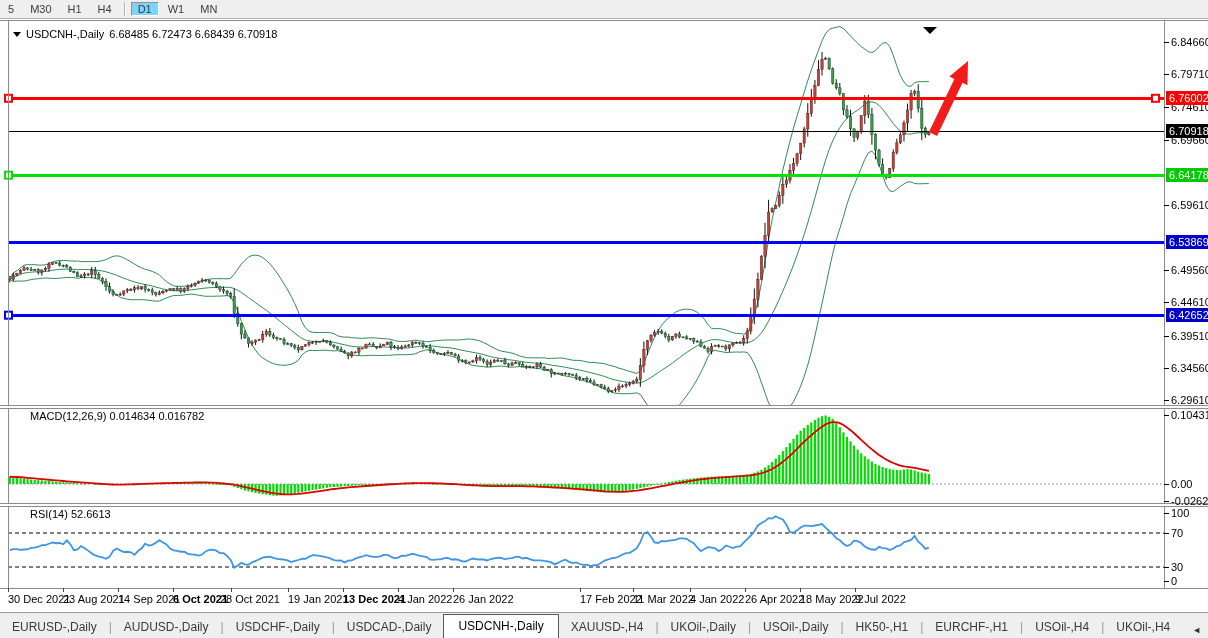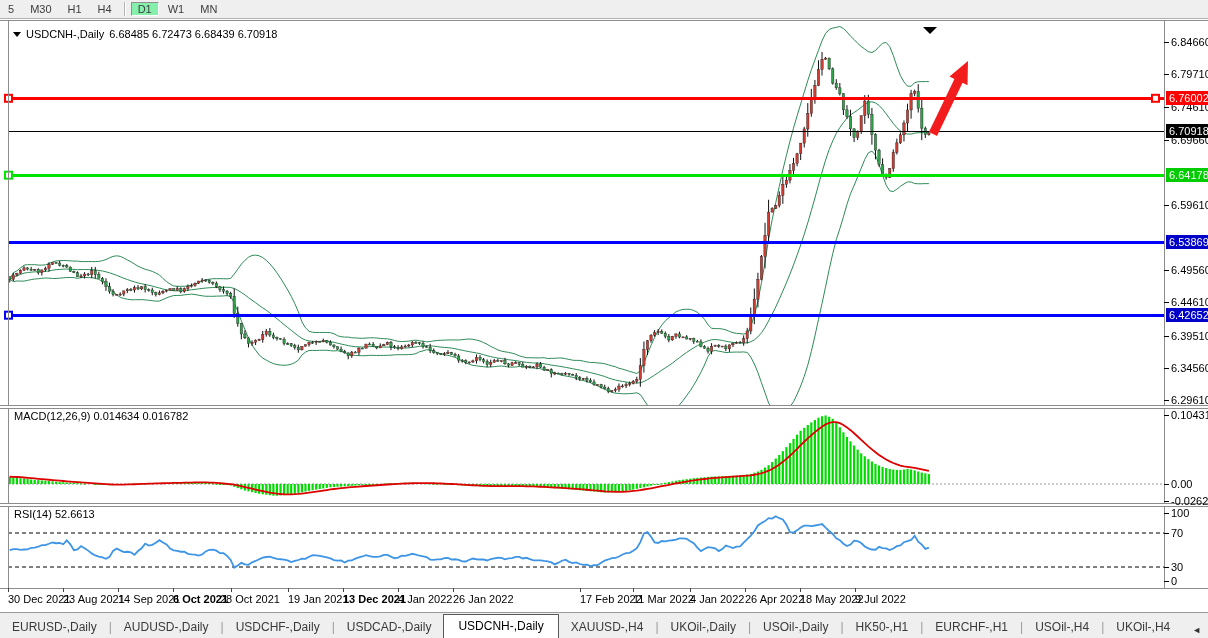--- a/index.html
+++ b/index.html
@@ -2,30 +2,30 @@
 <html><head>
 <meta charset="utf-8">
 <style>
   html,body{margin:0;padding:0;width:1208px;height:638px;overflow:hidden;
     background:#f0f0f0;font-family:"Liberation Sans",sans-serif;}
   #app{position:relative;width:1208px;height:638px;background:#fff;}
   
   #toolbar{position:absolute;left:0;top:0;width:1208px;height:18px;background:#efefef;
     border-bottom:1px solid #b0b0b0;display:flex;align-items:center;font-size:11px;color:#3c3c3c;}
   .tf-btn{padding:1px 7px;margin:0 1px;cursor:default;}
-  .tf-btn.active{background:#86efac;border:1px solid #909090;border-bottom-color:#fff;border-right-color:#fff;padding:0 6px;}
+  .tf-btn.active{background:#7dd3fc;border:1px solid #909090;border-bottom-color:#fff;border-right-color:#fff;padding:0 6px;}
   .tf-sep{width:1px;height:14px;background:#b5b5b5;border-right:1px solid #fff;margin:0 4px;}
   
   #chartzone{position:absolute;left:0;top:19px;width:1208px;height:593px;background:#fff;}
   #gfx,#overlaygfx{position:absolute;left:0;top:0;}
   #overlaygfx{z-index:40;pointer-events:none;}
   .hline{position:absolute;left:8px;width:1156px;z-index:30;}
   .frameline{position:absolute;background:#8c8c8c;z-index:50;}
   .framelight{position:absolute;background:#ffffff;z-index:50;}
-  .pane-label{position:absolute;left:14px;font-size:11px;color:#000;z-index:60;background:transparent;}
+  .pane-label{position:absolute;left:30px;font-size:11px;color:#000;z-index:60;background:transparent;}
   #symtitle{position:absolute;left:13px;top:9px;font-size:11px;color:#000;z-index:60;display:flex;align-items:center;gap:5px;}
   .tri-down{width:0;height:0;border-left:4px solid transparent;border-right:4px solid transparent;border-top:5px solid #000;display:inline-block;}
   .ax-label{position:absolute;left:1171px;height:14px;line-height:14px;font-size:11px;color:#000;z-index:55;white-space:nowrap;}
   .ax-tick{position:absolute;left:1164px;width:5px;height:1px;background:#000;z-index:55;}
   .badge{position:absolute;left:1166px;width:42px;height:14px;line-height:14px;font-size:11px;color:#fff;
     padding-left:3px;z-index:56;white-space:nowrap;}
   .date-label{position:absolute;top:574px;font-size:11px;color:#000;z-index:55;white-space:nowrap;}
   .date-tick{position:absolute;top:569px;width:1px;height:4px;background:#444;z-index:55;}
   
   #tabbar{position:absolute;left:0;top:612px;width:1208px;height:26px;background:#efefef;

